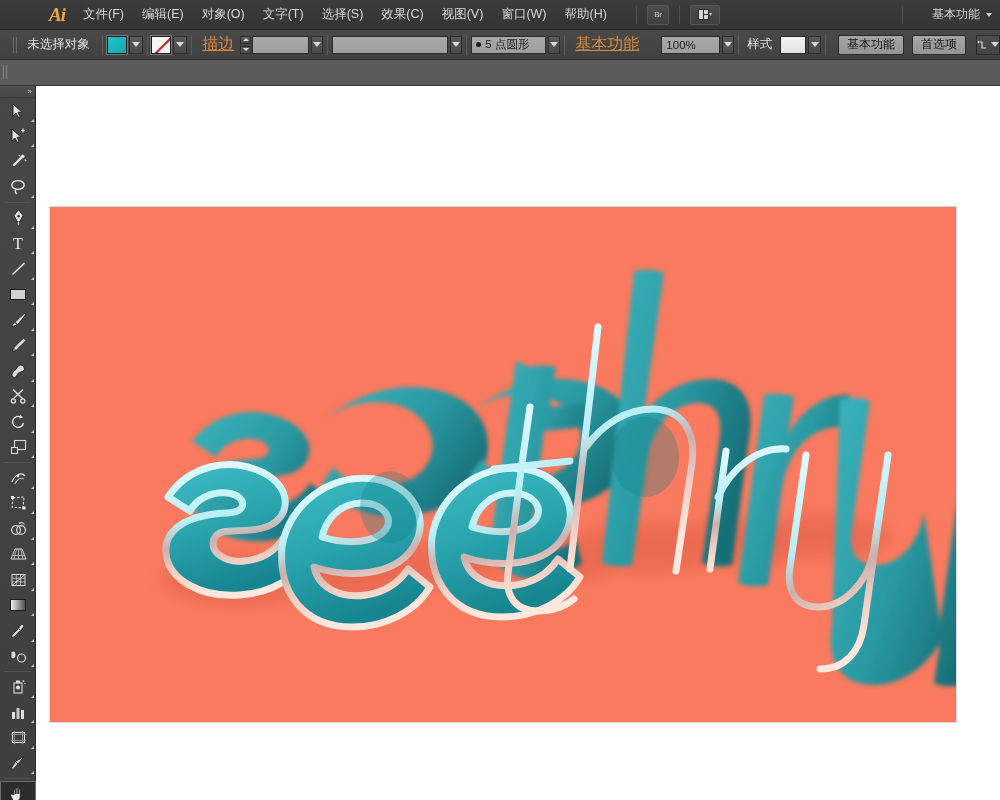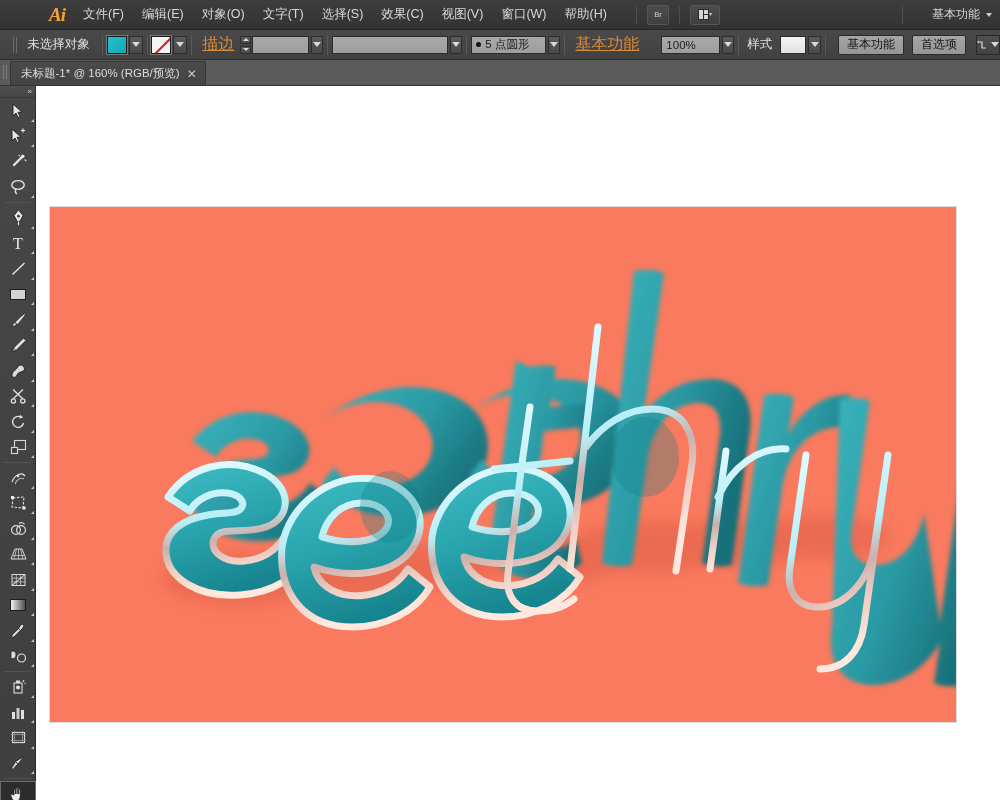--- a/index.html
+++ b/index.html
@@ -261,24 +261,20 @@
       <svg width="12" height="10" viewBox="0 0 12 10">
         <polyline points="1,2 5,2 5,8 9,8" fill="none" stroke="#d6d6d6" stroke-width="1.2"></polyline>
         <polygon points="2,0.5 2,3.5 0.2,2" fill="#d6d6d6"></polygon>
       </svg>
       <span class="tri-s"></span>
     </div>
   </div>
 
   <div class="tabbar">
     <div class="tab-grip"></div>
-    <div class="doc-tab">
-      <span>未标题-1* @ 160% (RGB/预览)</span>
-      <span class="tab-close">✕</span>
-    </div>
   </div>
 
   <div class="toolbox">
     <div class="tb-head">
       <span class="dbl-arrow">»</span>
     </div>
 
     <div class="tool">
       <svg width="14" height="16" viewBox="0 0 14 16">
         <polygon points="2,1 2,13 5,10 7.2,14.5 9.2,13.6 7,9.3 11,9.2" fill="#e4e4e4" stroke="#1d1d1d" stroke-width="0.9" stroke-linejoin="round"></polygon>

